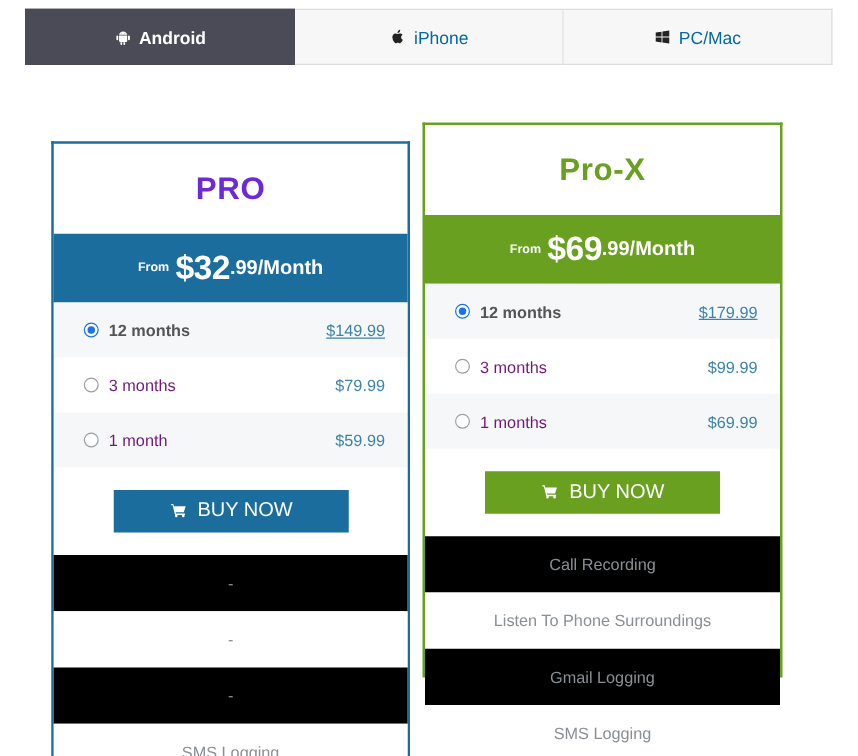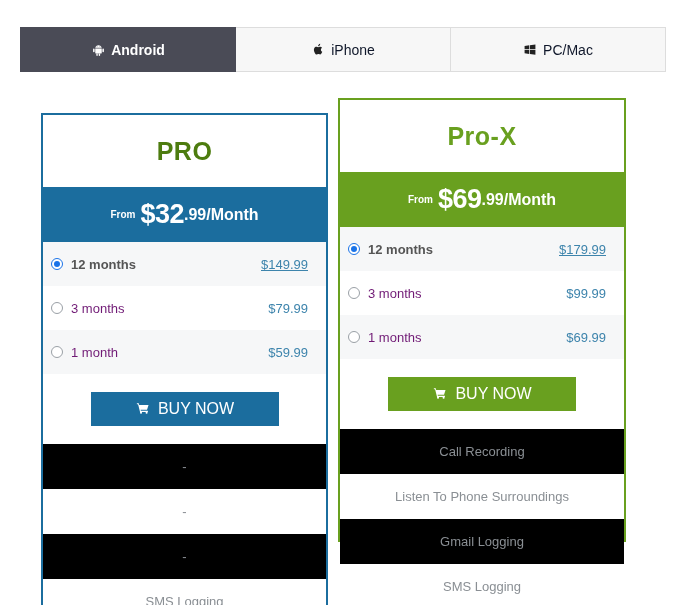--- a/index.html
+++ b/index.html
@@ -16,30 +16,29 @@
 
   
   .tabs {
     position: absolute;
     left: 20px;
     top: 7px;
     width: 646px;
     height: 61px;
     display: flex;
     box-sizing: border-box;
-    margin-top: 20px;
   }
   .tab {
     flex: 1 1 0;
     display: flex;
     align-items: center;
     justify-content: center;
     gap: 6px;
     font-size: 14px;
-    color: #0f172a;
+    color: #0369a1;
     background: #f7f7f7;
     border: 1px solid #dddddd;
     border-left: none;
     box-sizing: border-box;
     height: 45px;
     cursor: pointer;
   }
   .tab:first-child {
     border-left: 1px solid #dddddd;
   }
@@ -91,21 +90,21 @@
 
   .card-title {
     height: 72px;
     display: flex;
     align-items: center;
     justify-content: center;
     font-size: 25px;
     font-weight: bold;
     letter-spacing: 0.5px;
   }
-  .card-pro .card-title { color: #4d7c0f; }
+  .card-pro .card-title { color: #6d28d9; }
   .card-prox .card-title { color: #69a01f; }
 
   .price-band {
     height: 55px;
     display: flex;
     align-items: center;
     justify-content: center;
     color: #ffffff;
     white-space: nowrap;
   }
@@ -125,21 +124,21 @@
   .price-suffix {
     font-size: 16px;
     font-weight: bold;
   }
 
   
   .opt-row {
     height: 44px;
     display: flex;
     align-items: center;
-    padding: 0 18px 0 8px;
+    padding: 0 18px 0 24px;
     box-sizing: border-box;
     cursor: pointer;
   }
   .opt-row.shaded { background: #f6f7f8; }
   .opt-row.plain  { background: #ffffff; }
 
   .radio {
     width: 12px;
     height: 12px;
     border-radius: 50%;

